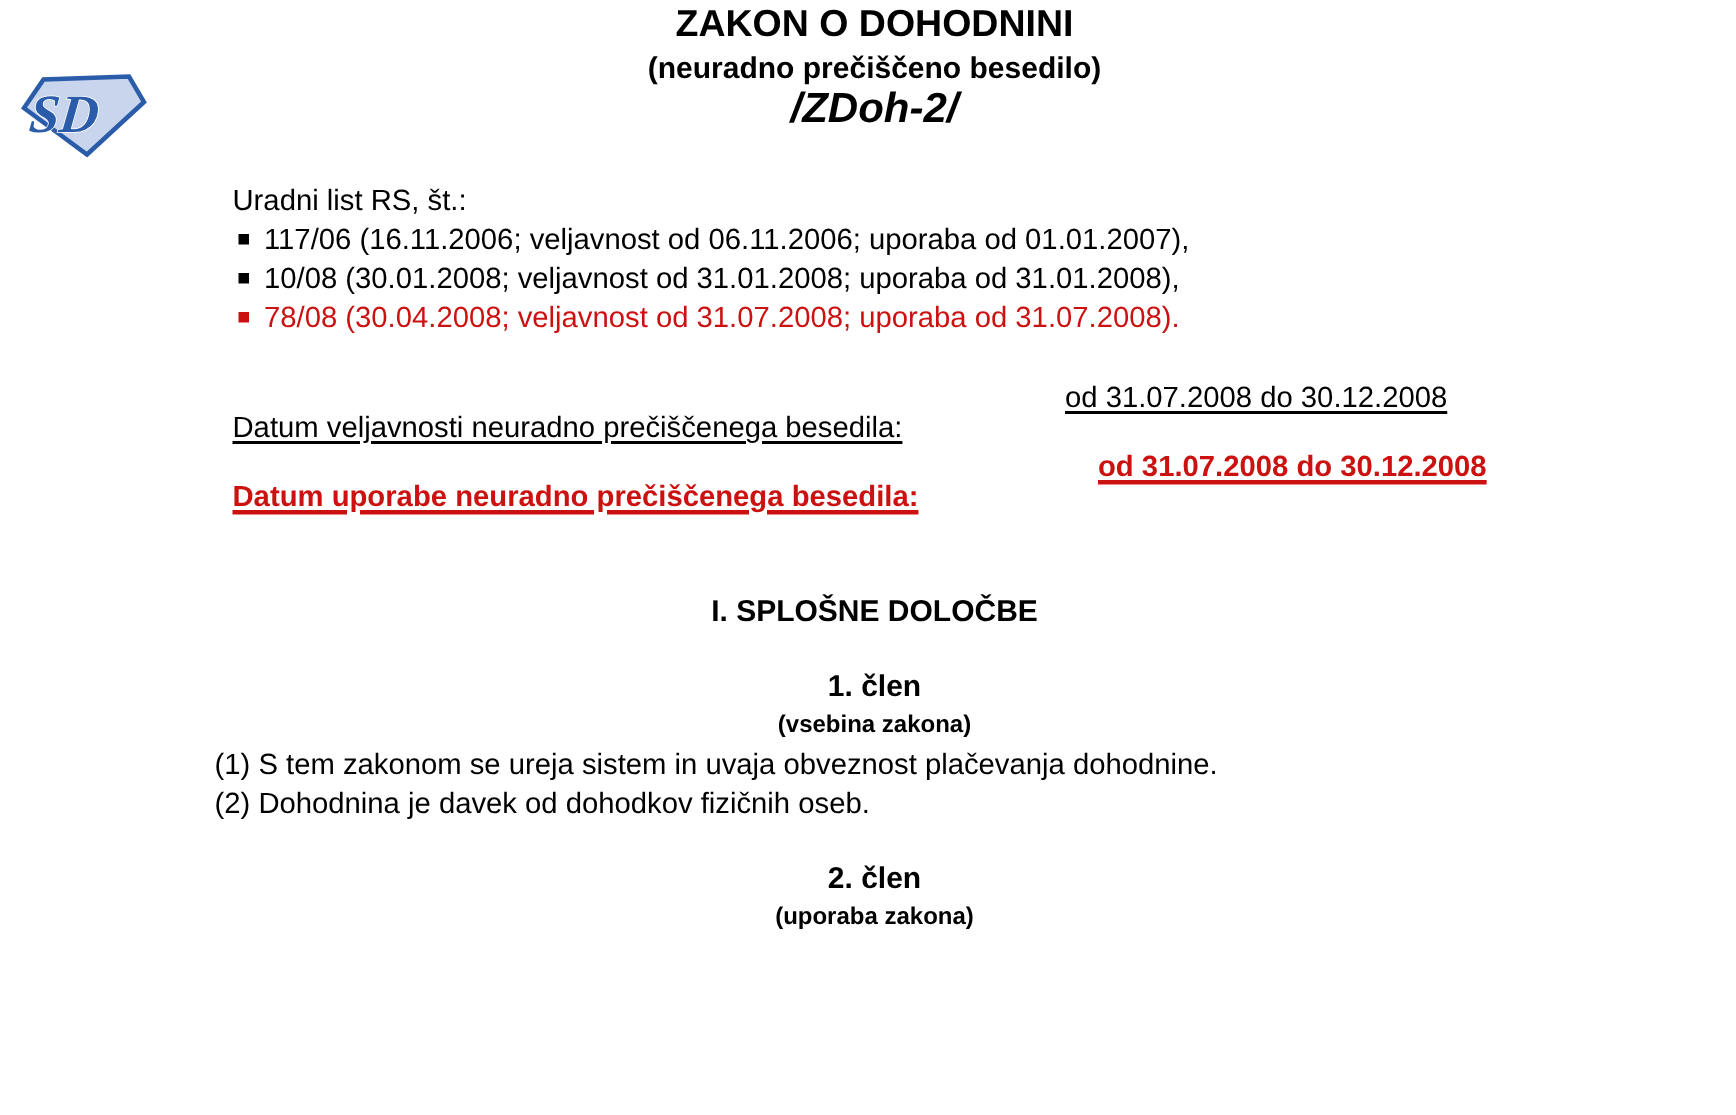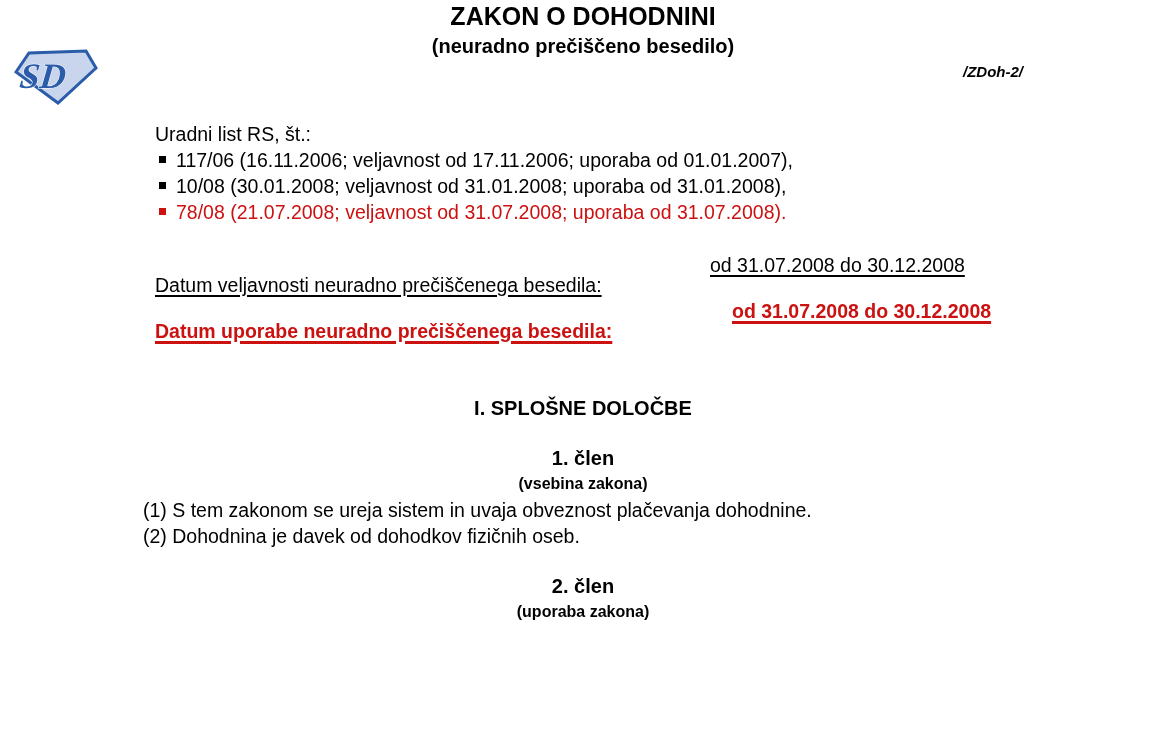--- a/index.html
+++ b/index.html
@@ -34,23 +34,23 @@
     font-size: 25px; font-weight: bold;
     line-height: 33px;
     text-align: center;
   }
   .t2 {
     font-size: 20px; font-weight: bold;
     line-height: 26px;
     text-align: center;
   }
   .t3 {
-    font-size: 15px; font-weight: bold; font-style: italic;
+    font-size: 28px; font-weight: bold; font-style: italic;
     line-height: 26px;
-    text-align: right;
+    text-align: center;
   }
   .gazette { margin-top: 36px; padding-left: 12px; }
   .bullet-row { display: flex; align-items: flex-start; padding-left: 4px; }
   .bullet {
     flex: none;
     width: 7px; height: 7px;
     margin: 9px 10px 0 0;
     background: #000000;
   }
   .bullet-row.red { color: var(--red); }
@@ -102,29 +102,29 @@
   <div class="content">
 
     <div class="t1">ZAKON O DOHODNINI</div>
     <div class="t2">(neuradno prečiščeno besedilo)</div>
     <div class="t3">/ZDoh-2/</div>
 
     <div class="gazette">
       <div class="gazette-label">Uradni list RS, št.:</div>
       <div class="bullet-row">
         <span class="bullet"></span>
-        <span>117/06 (16.11.2006; veljavnost od 17.11.2006; uporaba od 01.01.2007),</span>
+        <span>117/06 (16.11.2006; veljavnost od 06.11.2006; uporaba od 01.01.2007),</span>
       </div>
       <div class="bullet-row">
         <span class="bullet"></span>
         <span>10/08 (30.01.2008; veljavnost od 31.01.2008; uporaba od 31.01.2008),</span>
       </div>
       <div class="bullet-row red">
         <span class="bullet"></span>
-        <span>78/08 (21.07.2008; veljavnost od 31.07.2008; uporaba od 31.07.2008).</span>
+        <span>78/08 (30.04.2008; veljavnost od 31.07.2008; uporaba od 31.07.2008).</span>
       </div>
     </div>
 
     <div class="validity">
       <div class="validity-row">
         <span class="label">Datum veljavnosti neuradno prečiščenega besedila:</span>
         <span class="value">od 31.07.2008 do 30.12.2008</span>
       </div>
       <div class="validity-row red-bold">
         <span class="label">Datum uporabe neuradno prečiščenega besedila:</span>

